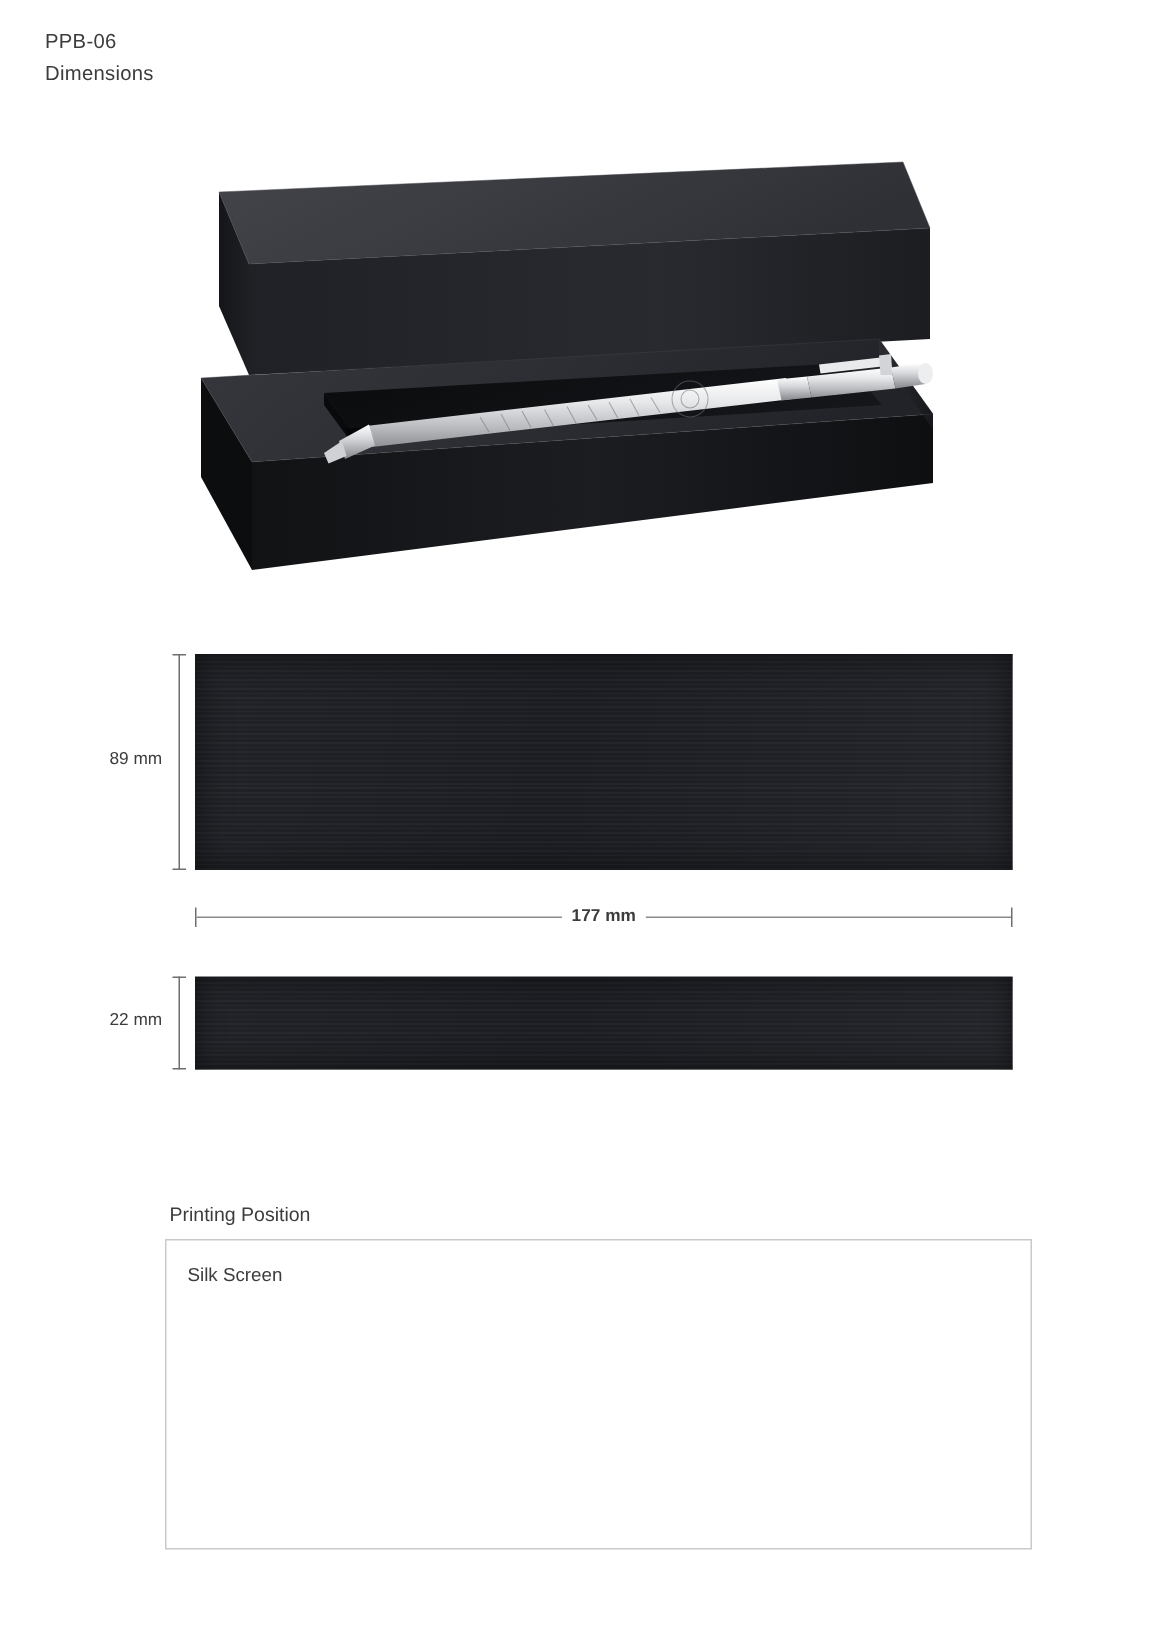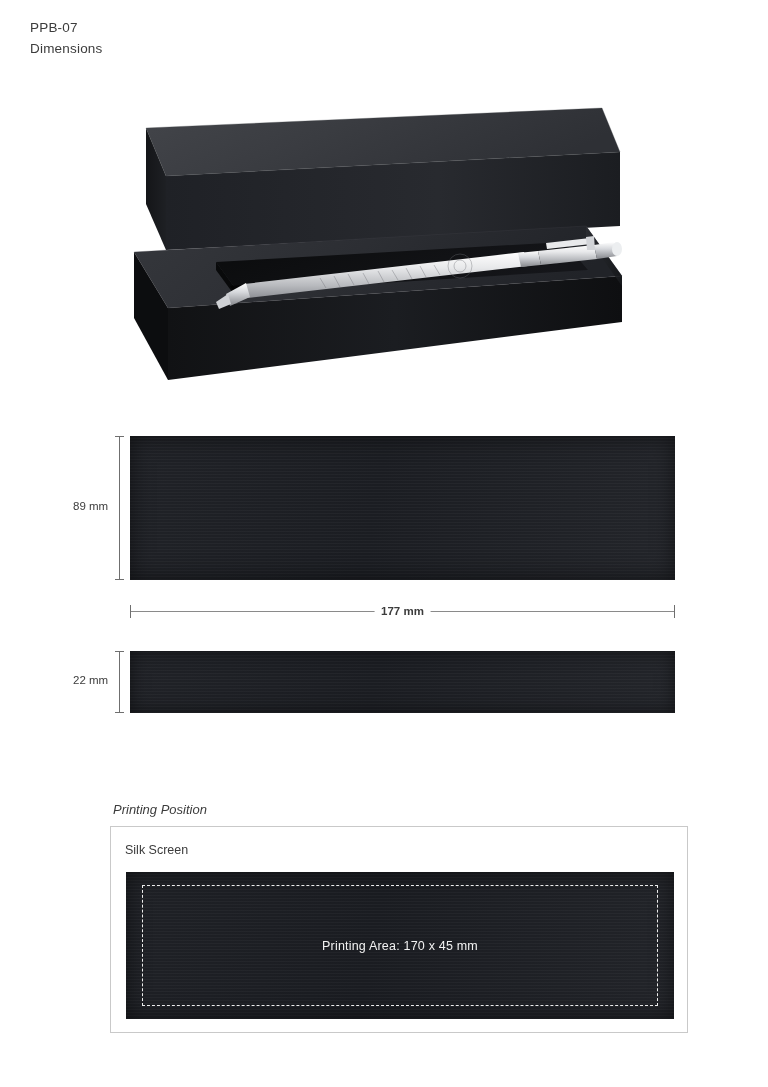--- a/index.html
+++ b/index.html
@@ -125,21 +125,20 @@
     white-space: nowrap;
   }
 
   
   .pp-title {
     position: absolute;
     left: 113px;
     top: 802px;
     font-size: 13px;
     color: #3c3c3c;
-    font-style: italic;
   }
   .pp-box {
     position: absolute;
     left: 110px;
     top: 826px;
     width: 578px;
     height: 207px;
     border: 1px solid #c9c9c9;
     background: #fff;
     padding-left: 28px;
@@ -176,21 +175,21 @@
   .pp-area-label {
     font-size: 12.5px;
     color: #f2f2f2;
     letter-spacing: 0.2px;
   }
 </style>
 </head>
 <body>
 
 <div class="header">
-  <div>PPB-07</div>
+  <div>PPB-06</div>
   <div>Dimensions</div>
 </div>
 
 <div class="hero">
   <svg width="520" height="330" viewBox="0 0 520 330" xmlns="http://www.w3.org/2000/svg" aria-hidden="true">
     <defs>
       <linearGradient id="lidTop" x1="0" y1="0" x2="1" y2="0.3">
         <stop offset="0" stop-color="#43454a"></stop>
         <stop offset="0.45" stop-color="#3a3c41"></stop>
         <stop offset="1" stop-color="#2e3035"></stop>
@@ -310,18 +309,13 @@
   <div class="cap" style="top:61px; left:20px;"></div>
   <div class="lbl" style="left:-22px; top:21px;">22 mm</div>
 </div>
 
 <div class="panel-sm"></div>
 
 <div class="pp-title">Printing Position</div>
 
 <div class="pp-box">
   <div class="pp-method">Silk Screen</div>
-  <div class="pp-swatch">
-    <div class="pp-area">
-      <span class="pp-area-label">Printing Area: 170 x 45 mm</span>
-    </div>
-  </div>
 </div>
 
 </body></html>

